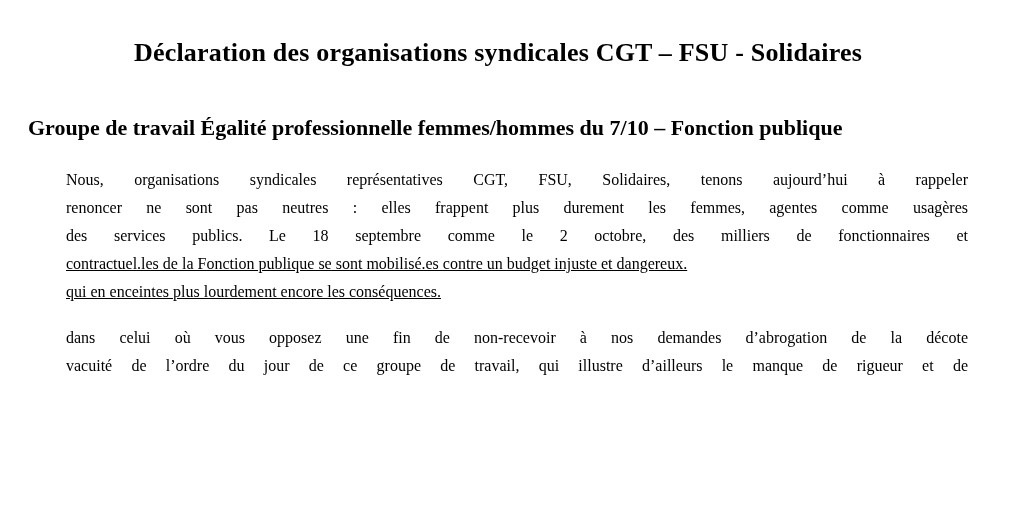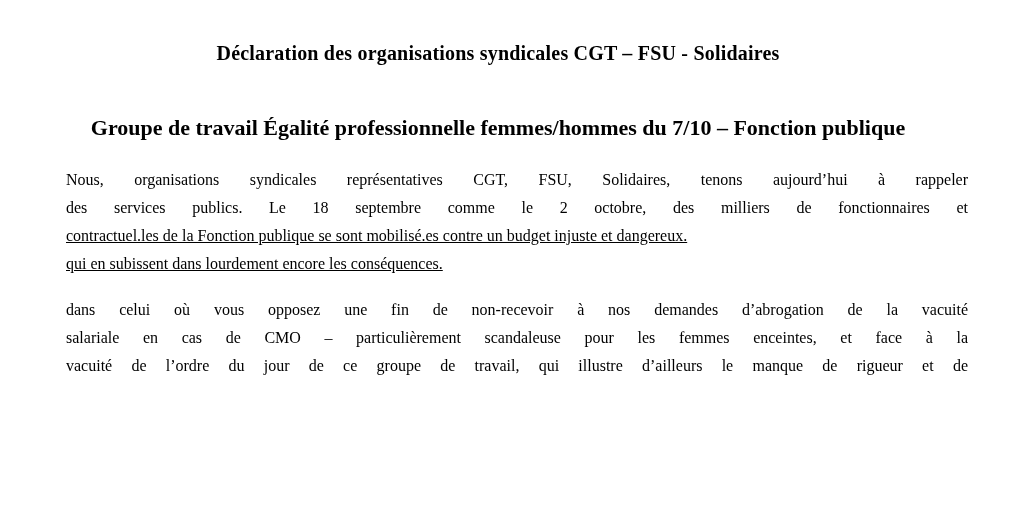--- a/index.html
+++ b/index.html
@@ -16,32 +16,31 @@
   }
   .page {
     box-sizing: border-box;
     width: 1024px;
     height: 512px;
     padding: 0 56px 0 28px;
     background: #ffffff;
   }
   .title {
     margin: 36px 0 0 0;
-    font-size: 20px;
+    font-size: 26px;
     line-height: 34px;
     font-weight: bold;
     text-align: center;
     letter-spacing: 0.2px;
   }
   .subtitle {
     margin: 44px 0 0 0;
     font-size: 22px;
     line-height: 28px;
     font-weight: bold;
-    text-align: center;
   }
   .body-text {
     margin-top: 24px;
   }
   .para {
     margin: 0;
   }
   .para.spaced {
     margin-top: 18px;
   }
@@ -65,28 +64,28 @@
 <div class="page">
 
   <h1 class="title">Déclaration des organisations syndicales CGT – FSU - Solidaires</h1>
 
   <h2 class="subtitle">Groupe de travail Égalité professionnelle femmes/hommes du 7/10 – Fonction publique</h2>
 
   <div class="body-text">
 
     <div class="para">
       <div class="line">Nous, organisations syndicales représentatives CGT, FSU, Solidaires, tenons aujourd’hui à rappeler</div>
+      <div class="line">renoncer ne sont pas neutres : elles frappent plus durement les femmes, agentes comme usagères</div>
       <div class="line">des services publics. Le 18 septembre comme le 2 octobre, des milliers de fonctionnaires et</div>
       <div class="line end">contractuel.les de la Fonction publique se sont mobilisé.es contre un budget injuste et dangereux.</div>
     </div>
 
     <div class="para">
-      <div class="line end">qui en subissent dans lourdement encore les conséquences.</div>
+      <div class="line end">qui en enceintes plus lourdement encore les conséquences.</div>
     </div>
 
     <div class="para spaced">
-      <div class="line">dans celui où vous opposez une fin de non-recevoir à nos demandes d’abrogation de la vacuité</div>
-      <div class="line">salariale en cas de CMO – particulièrement scandaleuse pour les femmes enceintes, et face à la</div>
+      <div class="line">dans celui où vous opposez une fin de non-recevoir à nos demandes d’abrogation de la décote</div>
       <div class="line">vacuité de l’ordre du jour de ce groupe de travail, qui illustre d’ailleurs le manque de rigueur et de</div>
     </div>
 
   </div>
 </div>
 
 </body></html>

